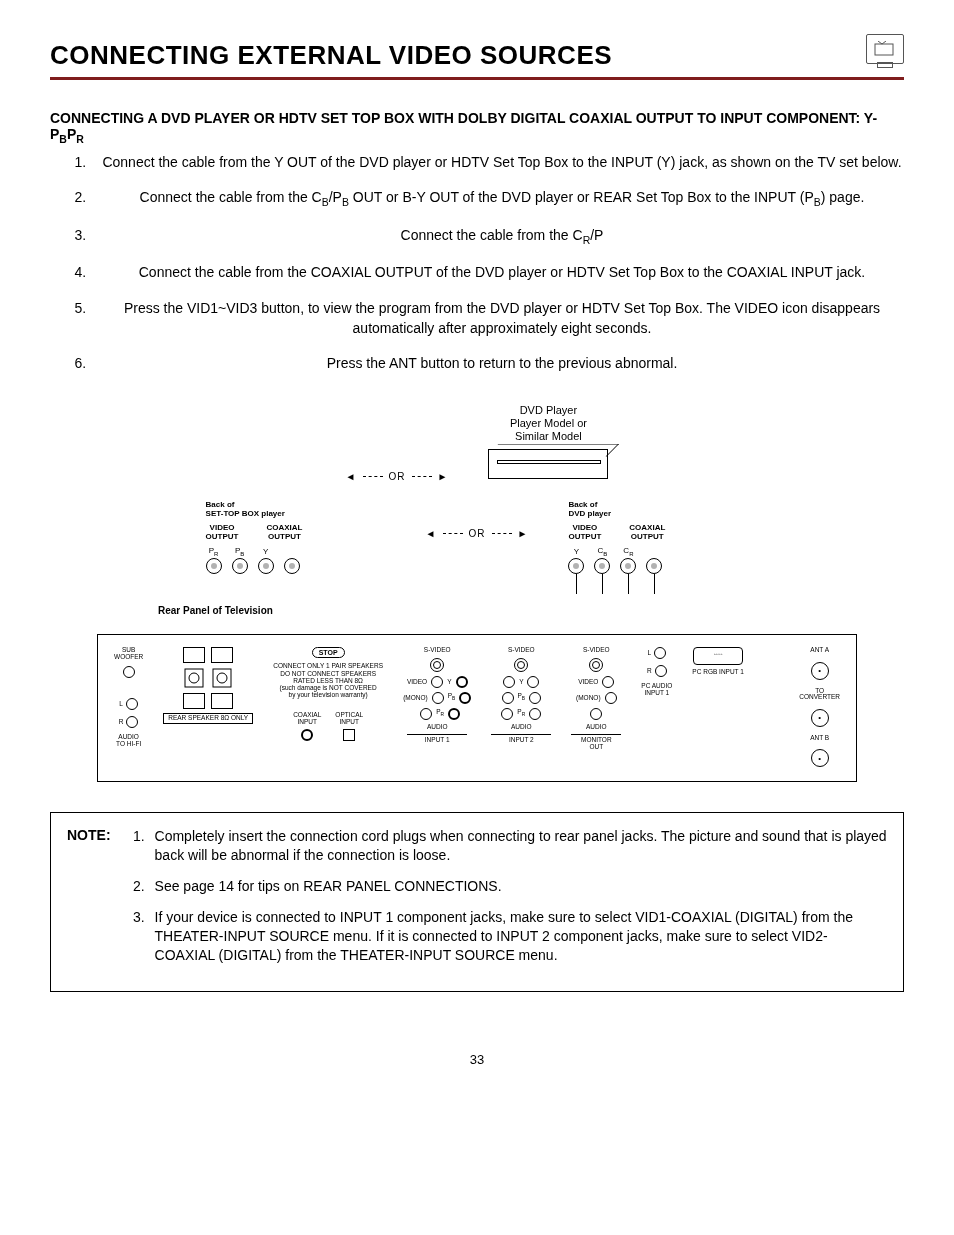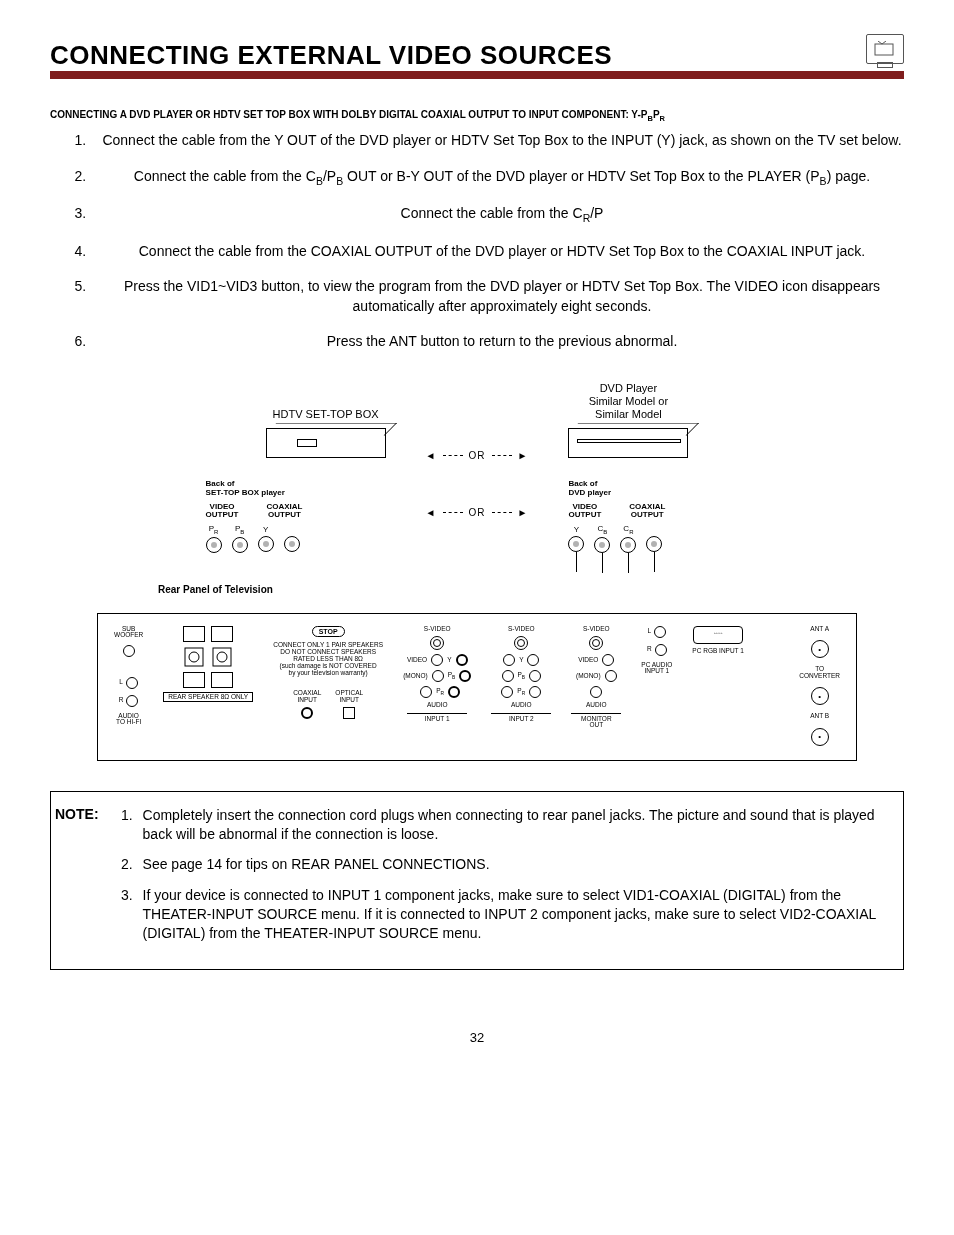--- a/index.html
+++ b/index.html
@@ -9,21 +9,22 @@
     color: #000;
     margin: 0;
     padding: 40px 50px;
     width: 954px;
     background: #fff;
   }
   .header-row {
     display: flex;
     align-items: flex-start;
     justify-content: space-between;
-    border-bottom: 8px solid #7f1d1d;
+    border-bottom: 3px solid #7f1d1d;
+    padding-bottom: 6px;
     margin-bottom: 30px;
   }
   h1 {
     font-family: Arial, Helvetica, sans-serif;
     font-size: 26px;
     font-weight: bold;
     letter-spacing: 0.5px;
     margin: 0;
   }
   .header-icon {
@@ -38,21 +39,21 @@
     justify-content:center;
   }
   .header-icon::after{
     content:"";
     position:absolute;
     bottom:-5px; left:10px; right:10px; height:4px;
     border:1px solid #555;
   }
   .section-heading {
     font-weight: bold;
-    font-size: 10px;
+    font-size: 14px;
     margin-bottom: 8px;
   }
   ol.steps {
     margin: 0 0 20px 0;
     padding-left: 40px;
   }
   ol.steps > li {
     padding-left: 10px;
     margin-bottom: 16px;
     line-height: 1.4;
@@ -102,21 +103,21 @@
   }
   .rear-title { position:absolute; top:-30px; left:60px; font-size:10px; font-weight:bold;}
   .rear-row { display:flex; align-items:flex-start; gap:20px; }
   .small-jack { width:12px; height:12px; border:1px solid #000; border-radius:50%; display:inline-block;}
   .tiny { font-size:6.5px; line-height:1; text-align:center;}
   .col { display:flex; flex-direction:column; align-items:center; gap:4px;}
   .sq { width:22px; height:16px; border:1px solid #000;}
   .stopbox { border:1px solid #000; border-radius:8px; padding:1px 6px; font-size:7px; font-weight:bold; display:inline-block;}
   .notes-box {
     border:1.5px solid #000;
-    padding:14px 4px;
+    padding:14px 16px;
     margin-top: 28px;
   }
   .notes-flex { display:flex; gap:18px; align-items:flex-start;}
   .notes-label { font-weight:bold; font-size:14px; flex:0 0 auto;}
   ol.notes-list { margin:0; padding-left:20px; flex:1;}
   ol.notes-list > li { margin-bottom:12px; line-height:1.35; padding-left:6px;}
   ol.notes-list > li:last-child { margin-bottom:12px;}
   .page-num { text-align:center; font-size:13px; margin-top:60px;}
   .svideo { width:14px; height:14px; border:1.5px solid #000; border-radius:50%; position:relative;}
   .svideo::before{content:""; position:absolute; inset:2px; border:1px solid #000; border-radius:50%;}
@@ -139,51 +140,43 @@
   </div>
 </div>
 
 <p class="section-heading">
   <span>CONNECTING A DVD PLAYER OR HDTV SET TOP BOX WITH DOLBY DIGITAL COAXIAL OUTPUT TO INPUT COMPONENT:  Y-P</span><sub>B</sub><span>P</span><sub>R</sub>
 </p>
 
 <ol class="steps">
   <li>Connect the cable from the Y OUT of the DVD player or HDTV Set Top Box to the INPUT (Y) jack, as shown on the TV set below.</li>
   <li>
-    <span>Connect the cable from the C</span><sub>B</sub><span>/P</span><sub>B</sub><span> OUT or B-Y OUT of the DVD player or HDTV Set Top Box to the PLAYER (P</span><sub>B</sub><span>) page.</span>
+    <span>Connect the cable from the C</span><sub>B</sub><span>/P</span><sub>B</sub><span> OUT or B-Y OUT of the DVD player or REAR Set Top Box to the INPUT (P</span><sub>B</sub><span>) page.</span>
   </li>
   <li>
     <span>Connect the cable from the C</span><sub>R</sub><span>/P</span></li>
   <li>Connect the cable from the COAXIAL OUTPUT of the DVD player or HDTV Set Top Box to the COAXIAL INPUT jack.</li>
   <li>Press the VID1~VID3 button, to view the program from the DVD player or HDTV Set Top Box.  The VIDEO icon disappears automatically after approximately eight seconds.</li>
   <li>Press the ANT button to return to the previous abnormal.</li>
 </ol>
 
 <div class="diagram-area">
 
   <div class="srcrow">
-    <div class="srcblock">
-      <div class="srclabel">HDTV SET-TOP BOX</div>
-      <div style="position:relative; display:inline-block;">
-        <div class="devicebox">
-          <div style="position:absolute; left:30px; top:10px; width:20px; height:8px; border:1px solid #000;"></div>
-        </div>
-      </div>
-    </div>
     <div class="orbox">
       <span class="arrow">◄</span>
         <span class="dash"></span>
       <span>OR</span>
       <span class="dash"></span>
         <span class="arrow">►</span>
     </div>
     <div class="srcblock">
       <div class="srclabel">
         <span>DVD Player</span><br>
-        <span>Similar Model or</span><br>
+        <span>Player Model or</span><br>
         <span>Similar Model</span>
       </div>
       <div style="position:relative; display:inline-block;">
         <div class="devicebox">
           <div style="position:absolute; left:8px; top:10px; width:104px; height:4px; border:1px solid #000;"></div>
         </div>
       </div>
     </div>
   </div>
 
@@ -431,13 +424,13 @@
   <div class="notes-flex">
     <div class="notes-label">NOTE:</div>
     <ol class="notes-list">
       <li>Completely insert the connection cord plugs when connecting to rear panel jacks.  The picture and sound that is played back will be abnormal if the connection is loose.</li>
       <li>See page 14 for tips on REAR PANEL CONNECTIONS.</li>
       <li>If your device is connected to INPUT 1 component jacks, make sure to select VID1-COAXIAL (DIGITAL) from the THEATER-INPUT SOURCE menu.  If it is connected to INPUT 2 component jacks, make sure to select VID2-COAXIAL (DIGITAL) from the THEATER-INPUT SOURCE menu.</li>
     </ol>
   </div>
 </div>
 
-<div class="page-num">32</div>
+<div class="page-num">33</div>
 
 </body></html>

